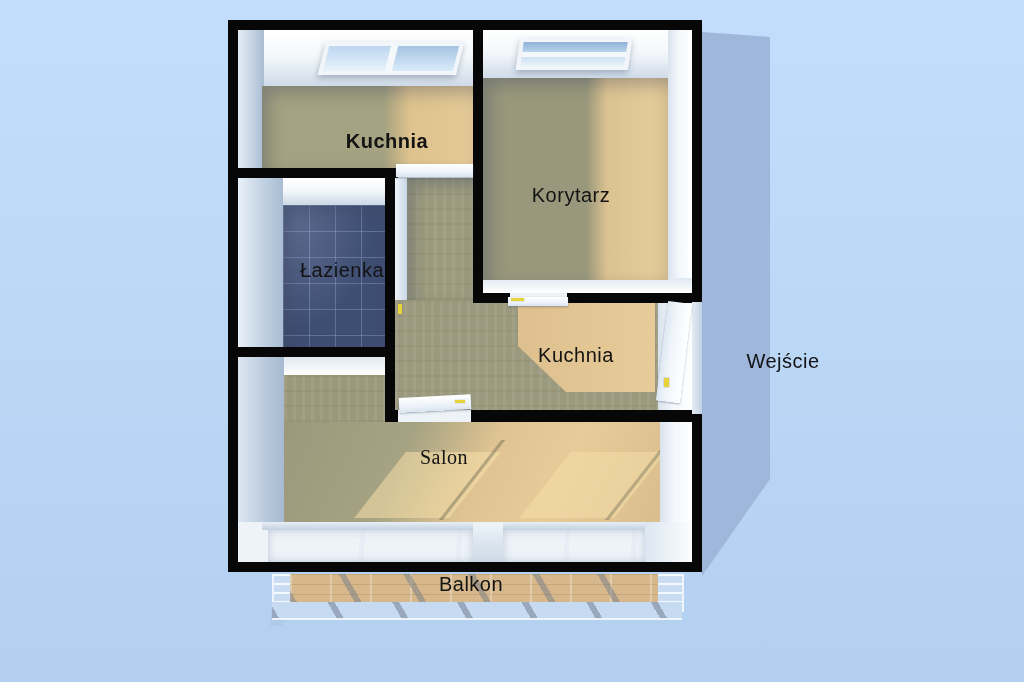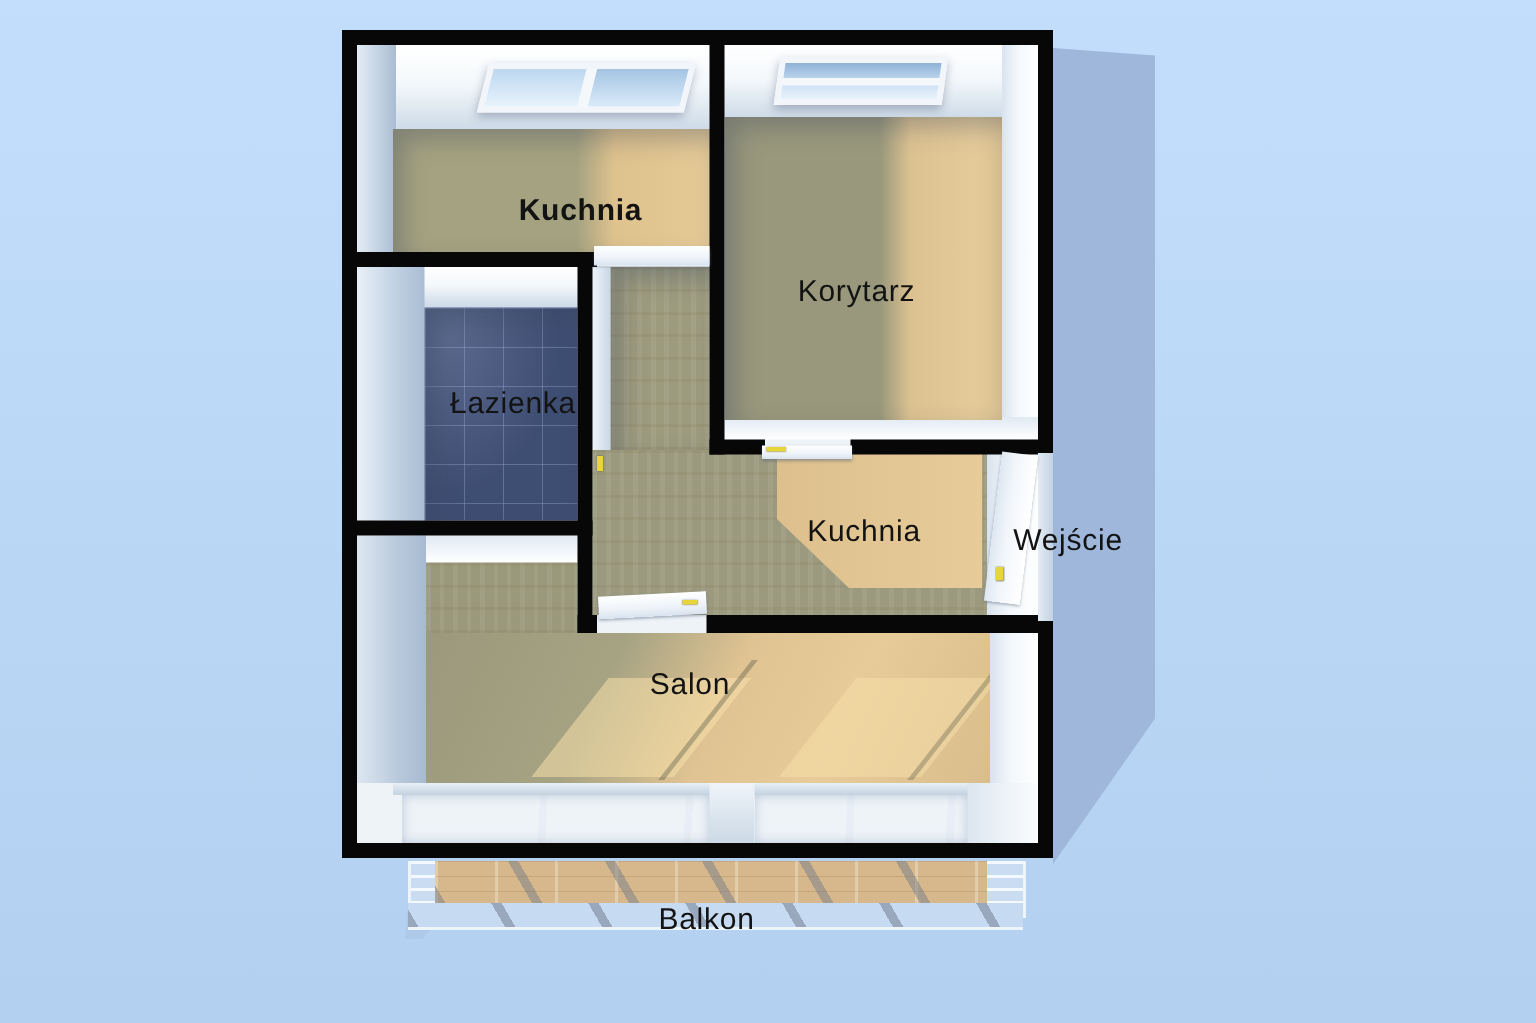--- a/index.html
+++ b/index.html
@@ -156,17 +156,17 @@
   <div class="handle" style="left:455px;top:400px;width:10px;height:3px;"></div>
   <div class="door" style="left:668px;top:304px;width:24px;height:100px;transform:rotate(7deg);transform-origin:top right;
               background:linear-gradient(270deg,#ffffff 0%,#f2f6fb 60%,#dde7f1 100%);"></div>
   <div class="handle" style="left:664px;top:378px;width:5px;height:9px;"></div>
   <div class="handle" style="left:398px;top:304px;width:4px;height:10px;"></div>
 
   <div class="room-label" style="left:387px;top:141px;font-weight:bold;">Kuchnia</div>
   <div class="room-label" style="left:571px;top:195px;">Korytarz</div>
   <div class="room-label" style="left:342px;top:270px;">Łazienka</div>
   <div class="room-label" style="left:576px;top:355px;">Kuchnia</div>
-  <div class="room-label" style="left:712px;top:361px;">Wejście</div>
-  <div class="room-label" style="left:460px;top:457px;">Salon</div>
-  <div class="room-label" style="left:471px;top:614px;">Balkon</div>
+  <div class="room-label" style="left:783px;top:361px;">Wejście</div>
+  <div class="room-label" style="left:444px;top:457px;font-family:Liberation Serif, serif;">Salon</div>
+  <div class="room-label" style="left:471px;top:584px;">Balkon</div>
 
 </div>
 
 </body></html>

